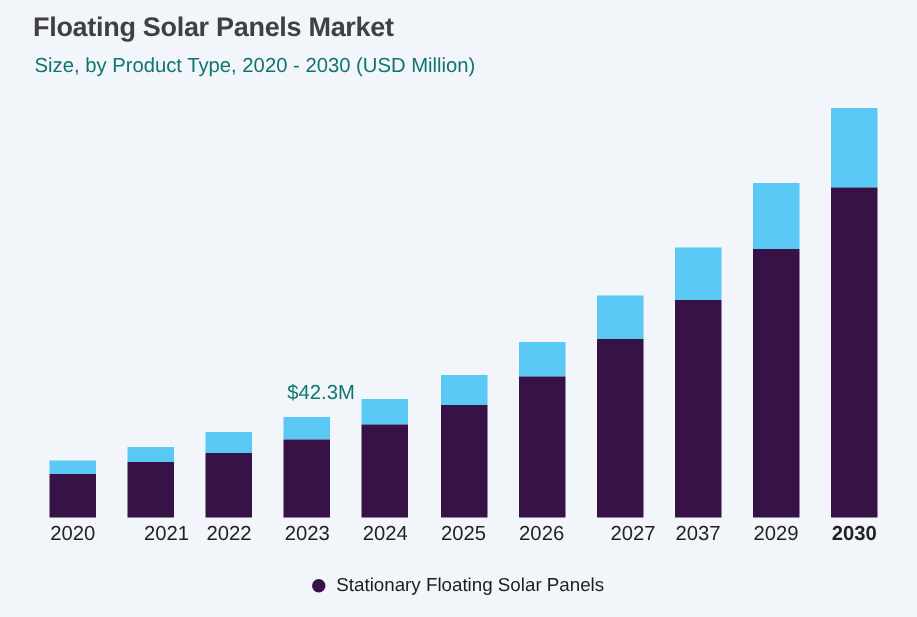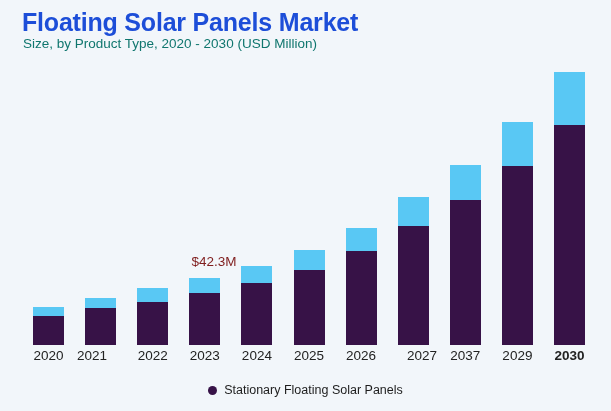--- a/index.html
+++ b/index.html
@@ -22,24 +22,24 @@
     width: 611px;
     height: 411px;
     background: #f2f6fa;
   }
 
   
   .chart-title {
     position: absolute;
     left: 22px;
     top: 8px;
-    font-size: 25px;
+    font-size: 18px;
     font-weight: bold;
     letter-spacing: -0.2px;
-    color: #1d4ed8;
+    color: #404040;
     white-space: nowrap;
   }
   .chart-subtitle {
     position: absolute;
     left: 23px;
     top: 36px;
     font-size: 13.5px;
     font-weight: normal;
     color: #0f766e;
     white-space: nowrap;
@@ -179,33 +179,33 @@
         <div class="bar-seg stationary" title="Stationary Floating Solar Panels 2029: 78.8" style="height: 179px; background: rgb(55, 18, 71);"></div>
       </div>
       <div class="bar-group" style="left: 554px;">
         <div class="bar-seg tracking" title="Tracking Floating Solar Panels 2030: 23.3" style="height: 53px; background: rgb(89, 200, 244);"></div>
         <div class="bar-seg stationary" title="Stationary Floating Solar Panels 2030: 96.8" style="height: 220px; background: rgb(55, 18, 71);"></div>
       </div>
     </div>
 
   <div class="x-axis" id="x-axis">
       <div class="x-tick-label" style="left: 48.5px; text-align: right;">2020</div>
-      <div class="x-tick-label" style="left: 92px; text-align: center;">2021</div>
+      <div class="x-tick-label" style="left: 111px; text-align: center;">2021</div>
       <div class="x-tick-label" style="left: 152.7px;">2022</div>
       <div class="x-tick-label" style="left: 204.8px;">2023</div>
       <div class="x-tick-label" style="left: 256.9px;">2024</div>
       <div class="x-tick-label" style="left: 309px;">2025</div>
       <div class="x-tick-label" style="left: 361.1px;">2026</div>
       <div class="x-tick-label" style="left: 422px;">2027</div>
       <div class="x-tick-label" style="left: 465.3px;">2037</div>
       <div class="x-tick-label" style="left: 517.4px;">2029</div>
       <div class="x-tick-label" style="left: 569.5px; font-weight: bold;">2030</div>
     </div>
 
   <div class="legend" id="legend">
       <div class="legend-item">
         <span class="legend-swatch" style="background: rgb(55, 18, 71);"></span>
         <span class="legend-label">Stationary Floating Solar Panels</span>
       </div>
     </div>
 
-<div class="data-annotation" style="left: 214px; top: 254px; color: #7f1d1d;">$42.3M</div>
+<div class="data-annotation" style="left: 214px; top: 254px; color: #0f766e;">$42.3M</div>
   </div>
 
 </body></html>

